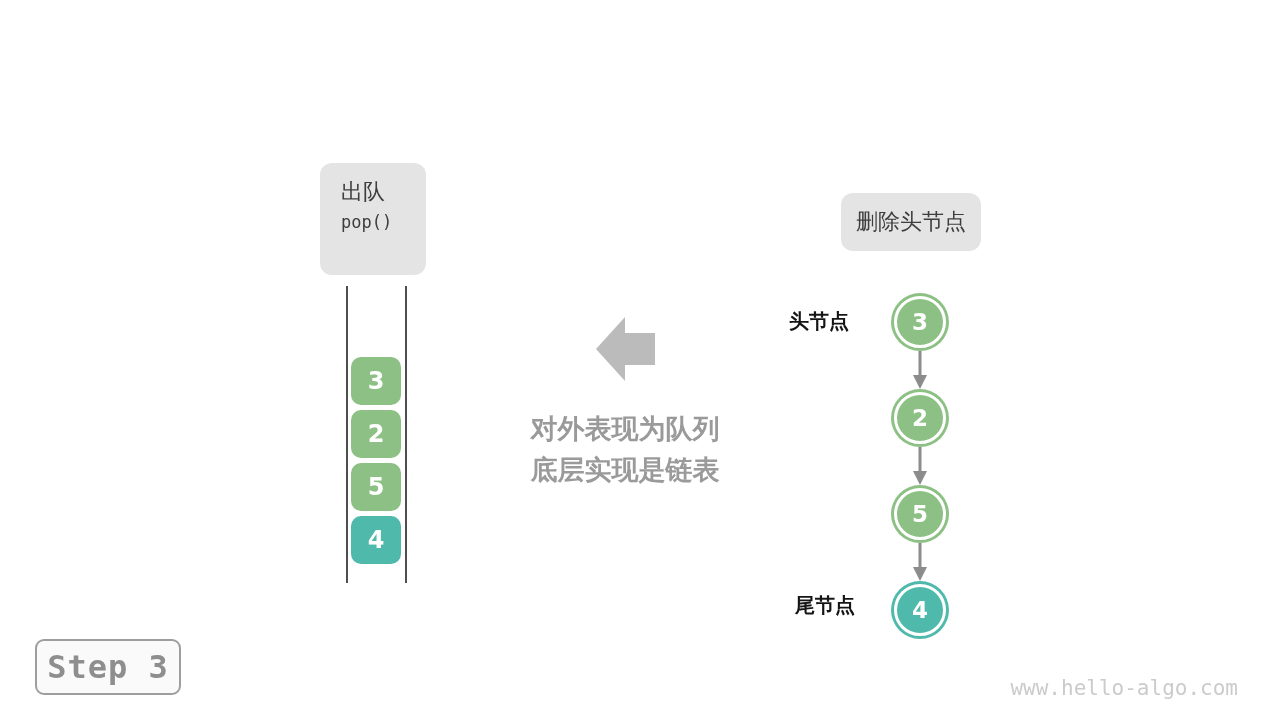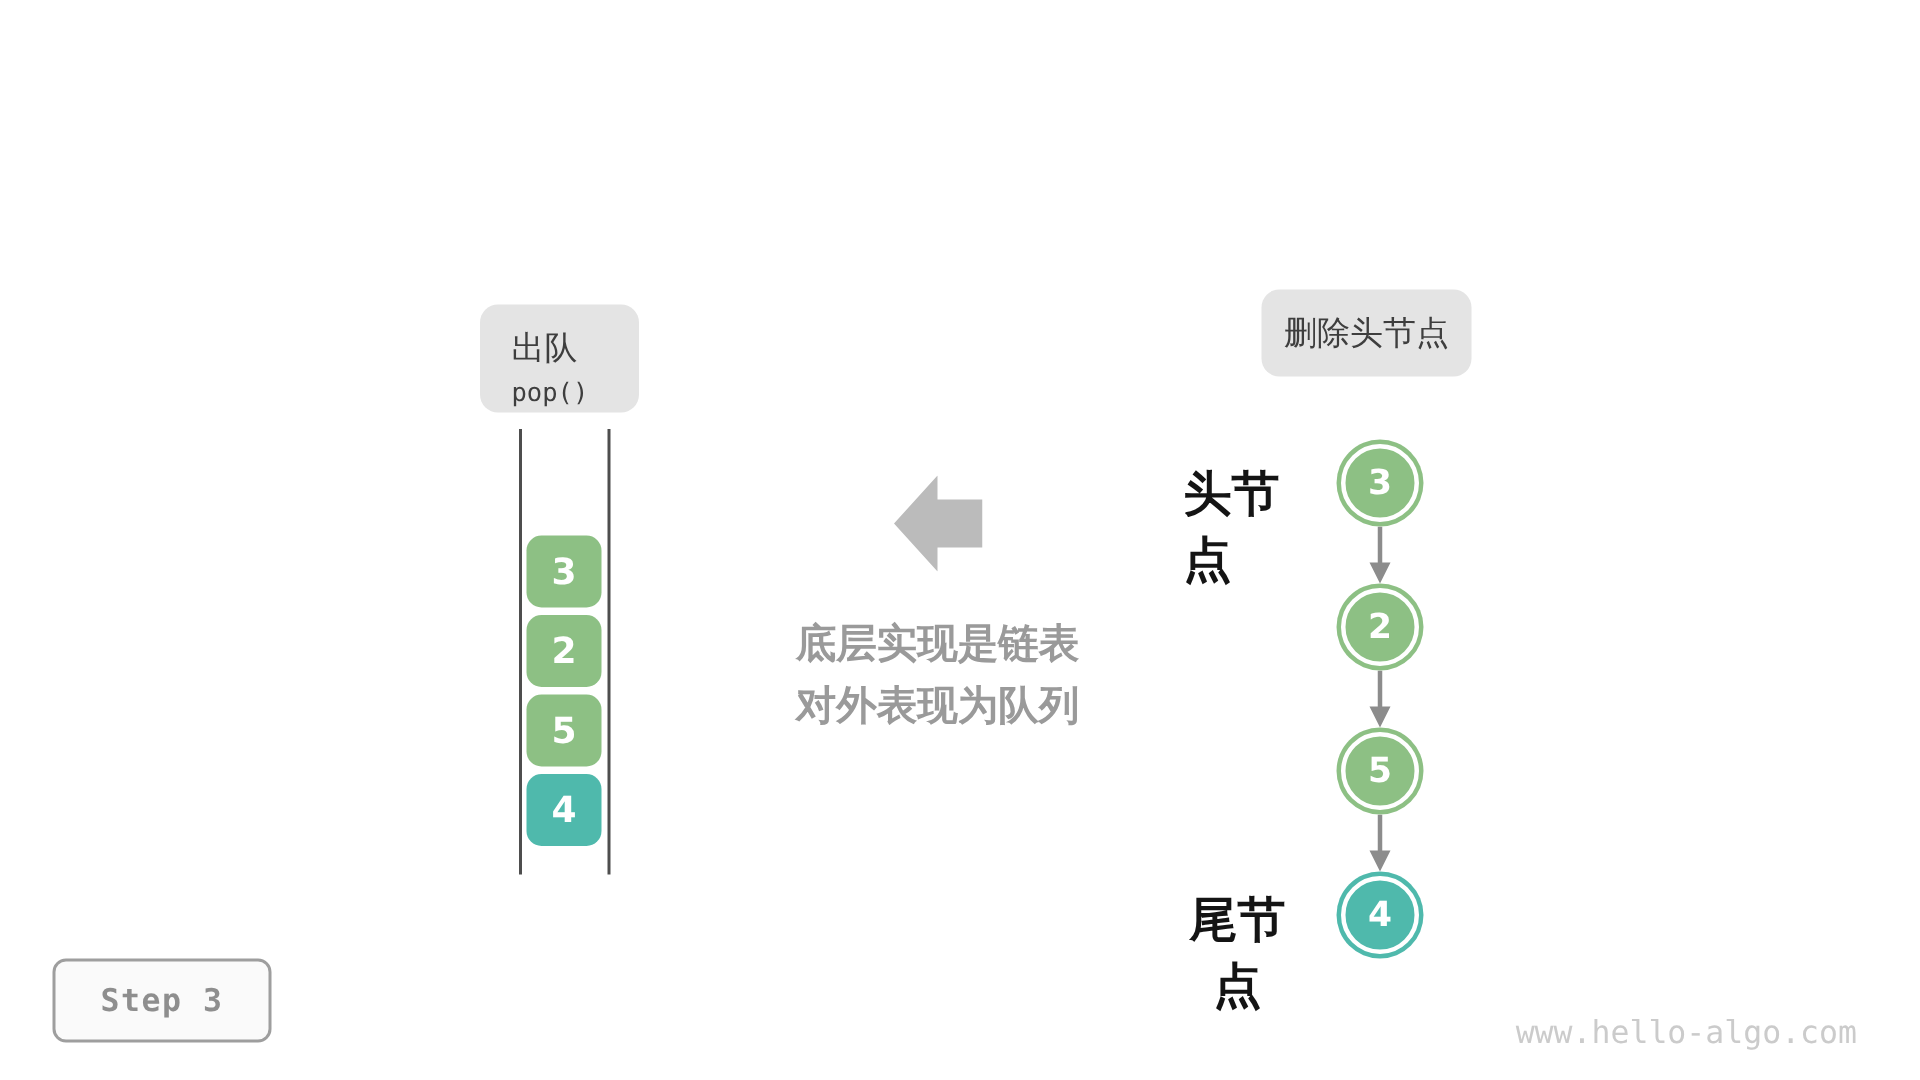--- a/index.html
+++ b/index.html
@@ -8,26 +8,25 @@
     background: #ffffff;
     font-family: "Liberation Sans", sans-serif;
     position: relative;
     overflow: hidden;
   }
   .canvas { position: absolute; inset: 0; width: 1280px; height: 720px; }
 
   
   .op-label {
     position: absolute; left: 320px; top: 163px;
-    width: 106px; height: 72px;
+    width: 106px; height: 112px;
     background: var(--label_bg); border-radius: 12px;
     color: var(--label_text);
     font-size: 22px; line-height: 31px;
     padding: 13px 0 16px 21px;
-    margin-top: 40px;
   }
   .op-label .code { font-family: "DejaVu Sans Mono", monospace; font-size: 17px; }
 
   
   .queue-frame {
     position: absolute; left: 346px; top: 286px;
     width: 61px; height: 297px;
     border-left: 2px solid #4e4e4e;
     border-right: 2px solid #4e4e4e;
   }
@@ -78,35 +77,35 @@
   .ll-node.teal  { box-shadow: 0 0 0 3px var(--teal); }
   .n0 { top: 296px; } .n1 { top: 392px; } .n2 { top: 488px; } .n3 { top: 584px; }
 
   .connector { position: absolute; left: 912px; }
   .connector line { stroke: var(--connector_gray); stroke-width: 3; }
   .connector polygon { fill: var(--connector_gray); }
   .c0 { top: 351px; } .c1 { top: 447px; } .c2 { top: 543px; }
 
   .side-label {
     position: absolute; left: 789px; width: 72px;
-    color: var(--dark_text); font-size: 32px; font-weight: bold; font-family: Liberation Serif, serif;
+    color: var(--dark_text); font-size: 20px; font-weight: bold; font-family: Liberation Serif, serif;
   }
   .side-label.head { top: 308px; }
   .side-label.tail { top: 592px; text-align: center; }
 
   
   .step-badge {
     position: absolute; left: 35px; top: 639px;
     width: 146px; height: 56px;
     border: 2px solid #9e9e9e; border-radius: 9px;
     background: #fafafa;
     display: flex; align-items: center; justify-content: center;
     color: var(--step_gray);
     font-family: "DejaVu Sans Mono", monospace;
-    font-size: 21px; font-weight: bold; letter-spacing: 1px;
+    font-size: 32px; font-weight: bold; letter-spacing: 1px;
   }
 
   
   .watermark {
     position: absolute; right: 42px; top: 676px;
     color: var(--watermark_gray);
     font-family: "DejaVu Sans Mono", monospace;
     font-size: 21px;
   }
 </style>
@@ -126,22 +125,22 @@
     <div class="qbox green">2</div>
     <div class="qbox green">5</div>
     <div class="qbox teal">4</div>
   </div>
 
   <svg class="big-arrow" width="59" height="64" viewBox="0 0 59 64">
     <polygon points="0,32 29,0 29,16 59,16 59,48 29,48 29,64"></polygon>
   </svg>
 
   <div class="caption">
+    <div>对外表现为队列</div>
     <div>底层实现是链表</div>
-    <div>对外表现为队列</div>
   </div>
 
   <div class="action-label">
     <span>删除头节点</span>
   </div>
 
   <div class="side-label head">头节点</div>
   <div class="side-label tail">尾节点</div>
 
   <div class="ll-node green n0">3</div>

